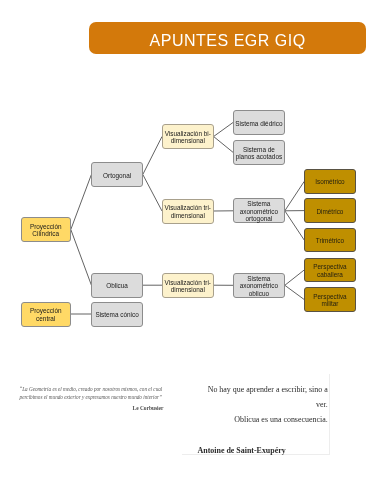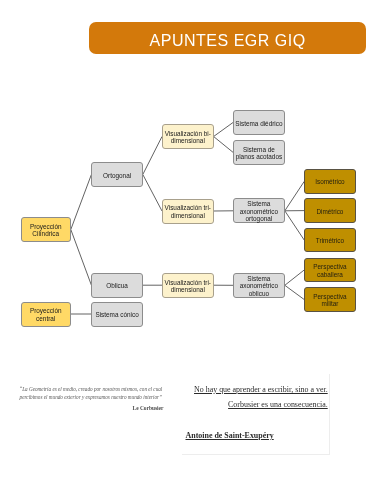--- a/index.html
+++ b/index.html
@@ -32,21 +32,21 @@
               font-family:"Liberation Serif",serif;font-style:italic;
               font-size:5.2px;line-height:7.35px;color:#585858;text-align:center;
               white-space:nowrap;}
   .quote-left .author{text-align:right;font-weight:bold;font-style:normal;
                       font-size:5.4px;margin-top:4px;color:#4a4a4a;}
 
   .quote-right{position:absolute;left:181.5px;top:374.3px;width:148.8px;height:80.7px;
                box-sizing:border-box;
                border-right:0.8px solid #ededed;border-bottom:0.8px solid #ededed;
                font-family:"Liberation Serif",serif;font-size:7.95px;line-height:15.35px;color:#2b2b2b;}
-  .quote-right .inner{position:absolute;left:4px;top:7.5px;right:1.6px;text-decoration:underline;}
+  .quote-right .inner{position:absolute;left:16px;top:7.5px;right:1.6px;}
   .quote-right .l1{text-align:right;}
   .quote-right .l2{text-align:right;}
   .quote-right .author{text-align:left;font-weight:bold;margin-top:15.35px;padding-right:-1px;}
 </style>
 </head>
 <body>
 
 <div id="page">
 
   <div class="banner">
@@ -105,18 +105,18 @@
 
   <div class="quote-left">
     <div>“La Geometría es el medio, creado por nosotros mismos, con el cual</div>
     <div>percibimos el mundo exterior y expresamos nuestro mundo interior”</div>
     <div class="author">Le Corbusier</div>
   </div>
 
   <div class="quote-right">
     <div class="inner">
       <div class="l1">No hay que aprender a escribir, sino a ver.</div>
-      <div class="l2">Corbusier es una consecuencia.</div>
+      <div class="l2">Oblicua es una consecuencia.</div>
       <div class="author">Antoine de Saint-Exupéry</div>
     </div>
   </div>
 
 </div>
 
 </body></html>

